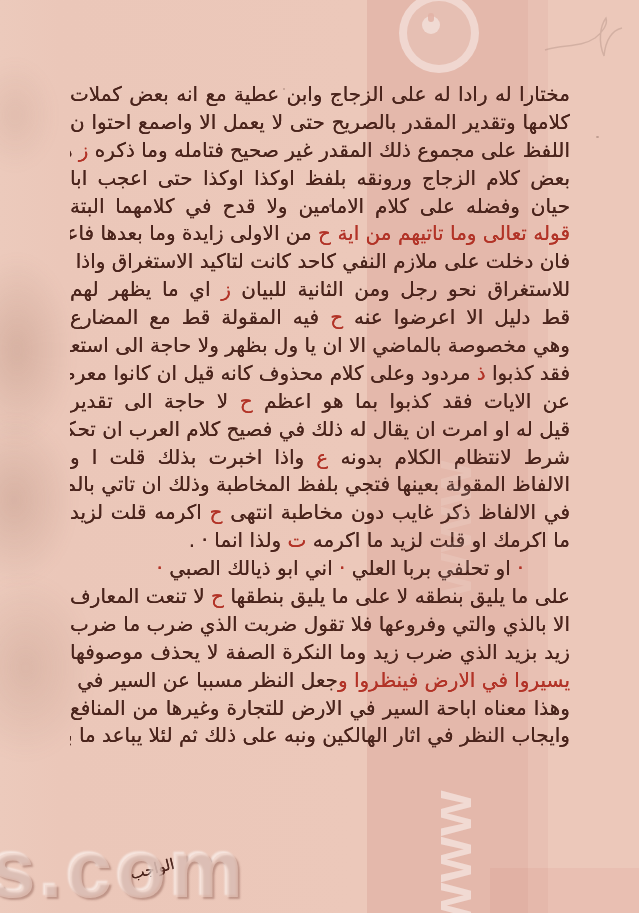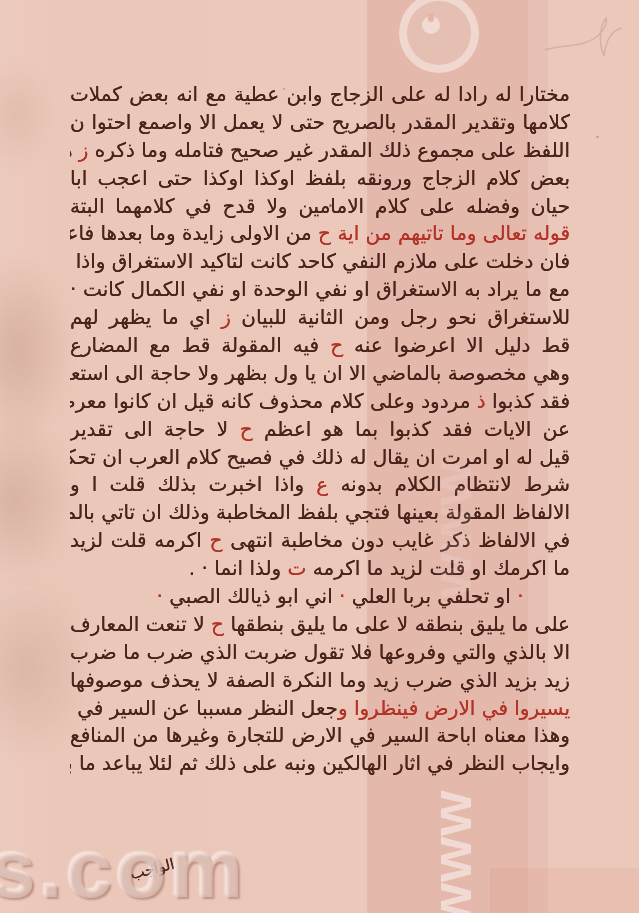--- a/index.html
+++ b/index.html
@@ -125,21 +125,20 @@
   </div>
 
   <div class="textblock" id="text-block" dir="rtl">
       <div class="line"><span class="seg-ink">مختارا له رادا له على الزجاج وابن عطية مع انه بعض كملات</span></div>
       <div class="line"><span class="seg-ink">كلامها وتقدير المقدر بالصريح حتى لا يعمل الا واصمع احتوا ن</span></div>
       <div class="line"><span class="seg-ink">اللفظ على مجموع ذلك المقدر غير صحيح فتامله وما ذكره </span><span class="seg-red">ز</span><span class="seg-ink"> هو</span></div>
       <div class="line"><span class="seg-ink">بعض كلام الزجاج ورونقه بلفظ اوكذا اوكذا حتى اعجب ابا</span></div>
       <div class="line"><span class="seg-ink">حيان وفضله على كلام الامامين ولا قدح في كلامهما البتة</span></div>
       <div class="line"><span class="seg-red">قوله تعالى وما تاتيهم من اية ح </span><span class="seg-ink">من الاولى زايدة وما بعدها فاعل</span></div>
       <div class="line"><span class="seg-ink">فان دخلت على ملازم النفي كاحد كانت لتاكيد الاستغراق واذا كانت</span></div>
-      <div class="line"><span class="seg-ink">مع ما يراد به الاستغراق او نفي الوحدة او نفي الكمال كانت ·</span></div>
       <div class="line"><span class="seg-ink">للاستغراق نحو رجل ومن الثانية للبيان </span><span class="seg-red">ز</span><span class="seg-ink"> اي ما يظهر لهم</span></div>
       <div class="line"><span class="seg-ink">قط دليل الا اعرضوا عنه </span><span class="seg-red">ح</span><span class="seg-ink"> فيه المقولة قط مع المضارع</span></div>
       <div class="line"><span class="seg-ink">وهي مخصوصة بالماضي الا ان يا ول بظهر ولا حاجة الى استعماله</span></div>
       <div class="line"><span class="seg-ink">فقد كذبوا </span><span class="seg-red">ذ</span><span class="seg-ink"> مردود وعلى كلام محذوف كانه قيل ان كانوا معرضين</span></div>
       <div class="line"><span class="seg-ink">عن الايات فقد كذبوا بما هو اعظم </span><span class="seg-red">ح</span><span class="seg-ink"> لا حاجة الى تقدير</span></div>
       <div class="line"><span class="seg-ink">قيل له او امرت ان يقال له ذلك في فصيح كلام العرب ان تحكي</span></div>
       <div class="line"><span class="seg-ink">شرط لانتظام الكلام بدونه </span><span class="seg-red">ع</span><span class="seg-ink"> واذا اخبرت بذلك قلت ا و</span></div>
       <div class="line"><span class="seg-ink">الالفاظ المقولة بعينها فتجي بلفظ المخاطبة وذلك ان تاتي بالمعنى</span></div>
       <div class="line"><span class="seg-ink">في الالفاظ ذكر غايب دون مخاطبة انتهى </span><span class="seg-red">ح</span><span class="seg-ink"> اكرمه قلت لزيد</span></div>
       <div class="line short"><span class="seg-ink">ما اكرمك او قلت لزيد ما اكرمه </span><span class="seg-red">ت</span><span class="seg-ink"> ولذا انما · .</span></div>

